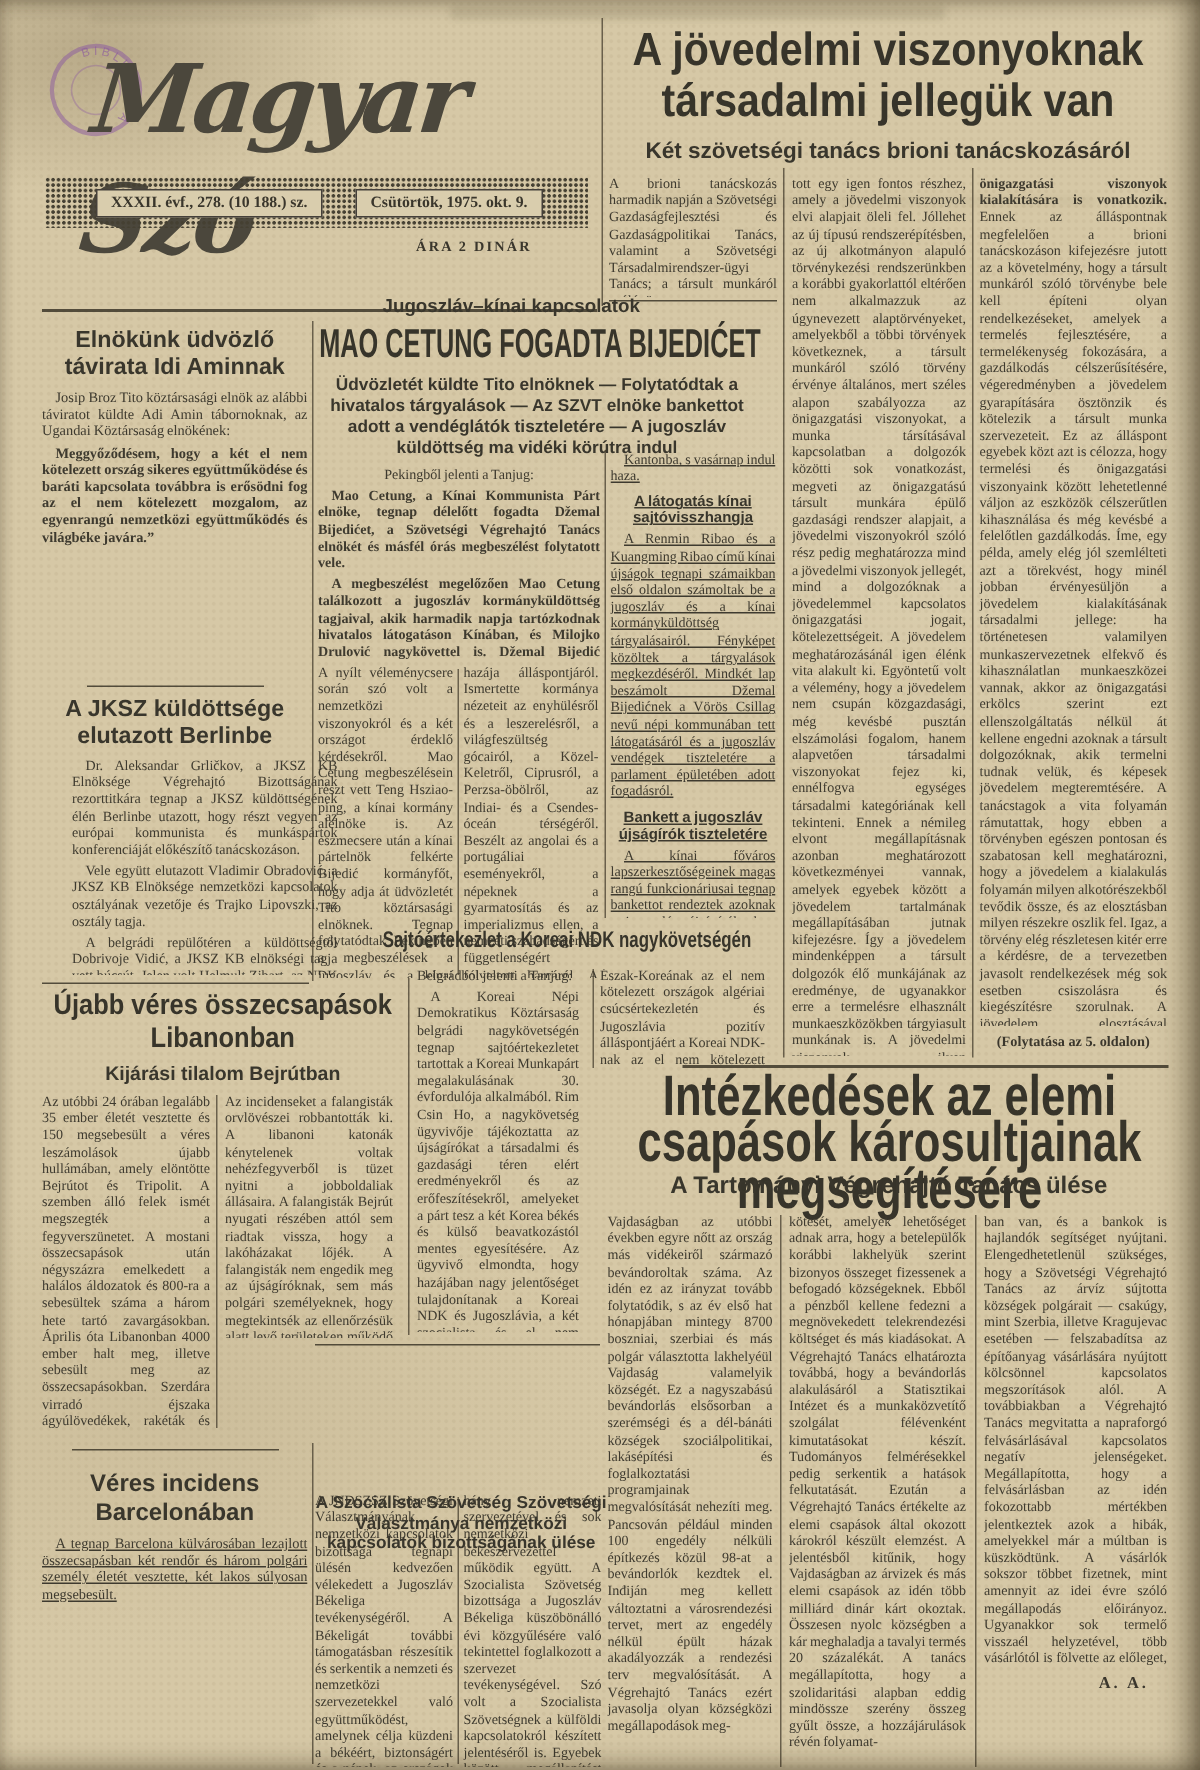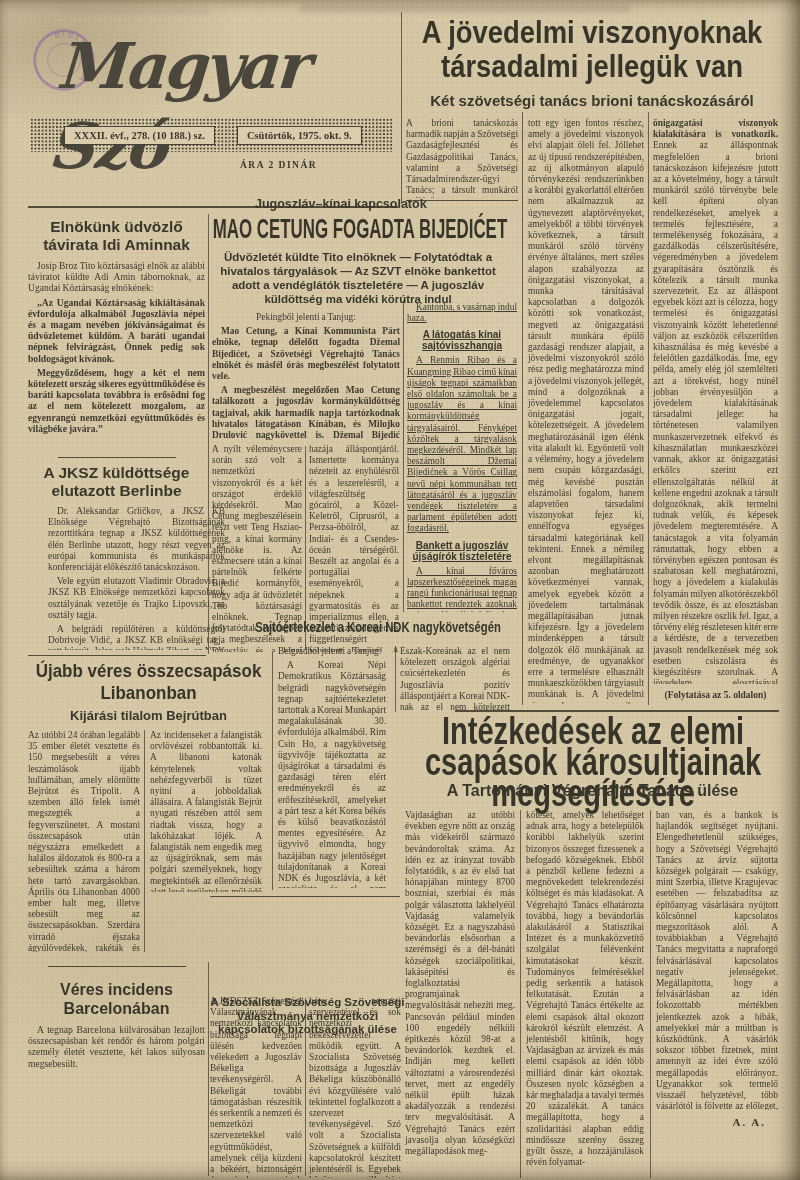--- a/index.html
+++ b/index.html
@@ -60,21 +60,21 @@
     </text>
   </svg>
 
   <div class="abs logo" style="left:58px;top:26px;width:345px;font-size:63px;line-height:80px;">Magyar Szó</div>
 
   <div class="band" style="left:30px;top:118px;width:362px;height:34px;">
     <div class="bandbox" style="margin-left:34px;text-align:right;">XXXII. évf., 278. (10 188.) sz.</div>
     <div class="bandbox" style="margin-left:22px;">Csütörtök, 1975. okt. 9.</div>
   </div>
 
-  <div class="abs" style="left:240px;top:160px;width:152px;text-align:left;font:bold 9.5px 'Liberation Serif',serif;letter-spacing:1.5px;color:#3a362c;">ÁRA 2 DINÁR</div>
+  <div class="abs" style="left:240px;top:160px;width:152px;text-align:center;font:bold 9.5px 'Liberation Serif',serif;letter-spacing:1.5px;color:#3a362c;">ÁRA 2 DINÁR</div>
 
   <div class="hr" style="left:28px;top:206px;width:370px;height:2px;"></div>
   <div class="vr" style="left:401px;top:12px;height:192px;"></div>
 
   <div class="abs hl center" style="left:406px;top:16px;width:372px;font-size:31px;line-height:34px;text-align:center;">
     <div style="width:420px;margin-left:-24px;transform:scaleX(.885);transform-origin:50% 0;">A jövedelmi viszonyoknak társadalmi jellegük van</div>
   </div>
   <div class="abs subhl center" style="left:406px;top:92px;width:372px;font-size:15px;line-height:17px;">Két szövetségi tanács brioni tanácskozásáról</div>
 
   <div class="col" style="left:406px;top:118px;width:112px;height:80px;">A brioni tanácskozás harmadik napján a Szövetségi Gazdaságfejlesztési és Gazdaságpolitikai Tanács, valamint a Szövetségi Társadalmirendszer-ügyi Tanács; a társult munkáról szóló tör-</div>
@@ -87,21 +87,20 @@
     <span>Ennek az álláspontnak megfelelően a brioni tanácskozáson kifejezésre jutott az a követelmény, hogy a társult munkáról szóló törvénybe bele kell építeni olyan rendelkezéseket, amelyek a termelés fejlesztésére, a termelékenység fokozására, a gazdálkodás célszerűsítésére, végeredményben a jövedelem gyarapítására ösztönzik és kötelezik a társult munka szervezeteit. Ez az álláspont egyebek közt azt is célozza, hogy termelési és önigazgatási viszonyaink között lehetetlenné váljon az eszközök célszerűtlen kihasználása és még kevésbé a felelőtlen gazdálkodás. Íme, egy példa, amely elég jól szemlélteti azt a törekvést, hogy minél jobban érvényesüljön a jövedelem kialakításának társadalmi jellege: ha történetesen valamilyen munkaszervezetnek elfekvő és kihasználatlan munkaeszközei vannak, akkor az önigazgatási erkölcs szerint ezt ellenszolgáltatás nélkül át kellene engedni azoknak a társult dolgozóknak, akik termelni tudnak velük, és képesek jövedelem megteremtésére. A tanácstagok a vita folyamán rámutattak, hogy ebben a törvényben egészen pontosan és szabatosan kell meghatározni, hogy a jövedelem a kialakulás folyamán milyen alkotórészekből tevődik össze, és az elosztásban milyen részekre oszlik fel. Igaz, a törvény elég részletesen kitér erre a kérdésre, de a tervezetben javasolt rendelkezések még sok esetben csiszolásra és kiegészítésre szorulnak. A jövedelem elosztásával összefüggésben kifejezésre jutott a már fent említett irányelv, amely a jövedelem társadalmi jellegére helyezi a súlyt.</span>
   </div>
   <div class="abs center" style="left:653px;top:690px;width:125px;font:bold 9.5px 'Liberation Serif',serif;">(Folytatása az 5. oldalon)</div>
 
   <div class="vr" style="left:522px;top:112px;height:593px;"></div>
   <div class="vr" style="left:648px;top:112px;height:593px;"></div>
 
   <div class="abs subhl center" style="left:28px;top:218px;width:177px;font-size:15.5px;line-height:18px;">Elnökünk üdvözlő távirata Idi Aminnak</div>
   <div class="col" style="left:28px;top:260px;width:177px;height:194px;font-size:9.6px;">
     <p>Josip Broz Tito köztársasági elnök az alábbi táviratot küldte Adi Amin tábornoknak, az Ugandai Köztársaság elnökének:</p>
-    <p class="bold">„Az Ugandai Köztársaság kikiáltásának évfordulója alkalmából Jugoszlávia népei és a magam nevében jókívánságaimat és üdvözletemet küldöm. A baráti ugandai népnek felvirágzást, Önnek pedig sok boldogságot kívánok.</p>
     <p class="bold">Meggyőződésem, hogy a két el nem kötelezett ország sikeres együttműködése és baráti kapcsolata továbbra is erősödni fog az el nem kötelezett mozgalom, az egyenrangú nemzetközi együttműködés és világbéke javára.”</p>
   </div>
   <div class="hr" style="left:58px;top:457px;width:118px;height:1px;"></div>
 
   <div class="abs subhl center" style="left:28px;top:464px;width:177px;font-size:15.5px;line-height:18px;">A JKSZ küldöttsége elutazott Berlinbe</div>
   <div class="col" style="left:28px;top:506px;width:177px;height:144px;margin-left:20px;">
     <p>Dr. Aleksandar Grličkov, a JKSZ KB Elnöksége Végrehajtó Bizottságának rezorttitkára tegnap a JKSZ küldöttségének élén Berlinbe utazott, hogy részt vegyen az európai kommunista és munkáspártok konferenciáját előkészítő tanácskozáson.</p>
     <p>Vele együtt elutazott Vladimir Obradović, a JKSZ KB Elnöksége nemzetközi kapcsolatok osztályának vezetője és Trajko Lipovszki, az osztály tagja.</p>
     <p>A belgrádi repülőtéren a küldöttségtől Dobrivoje Vidić, a JKSZ KB elnökségi tagja vett búcsút. Jelen volt Helmult Zibart, az NDK belgrádi nagykövete.</p>
   </div>
@@ -150,21 +149,21 @@
   <div class="abs hl center" style="left:30px;top:660px;width:237px;font-size:19px;line-height:22px;">
     <div style="width:265px;margin-left:-14px;transform:scaleX(.894);transform-origin:50% 0;">Újabb véres összecsapások Libanonban</div>
   </div>
   <div class="abs subhl center" style="left:30px;top:708px;width:237px;font-size:13px;">Kijárási tilalom Bejrútban</div>
   <div class="col" style="left:28px;top:730px;width:112px;height:222px;">Az utóbbi 24 órában legalább 35 ember életét vesztette és 150 megsebesült a véres leszámolások újabb hullámában, amely elöntötte Bejrútot és Tripolit. A szemben álló felek ismét megszegték a fegyverszünetet. A mostani összecsapások után négyszázra emelkedett a halálos áldozatok és 800-ra a sebesültek száma a három hete tartó zavargásokban. Április óta Libanonban 4000 ember halt meg, illetve sebesült meg az összecsapásokban. Szerdára virradó éjszaka ágyúlövedékek, rakéták és gránátok hullottak a bejrúti utcákra. A hatóságok kijárási tilalmat rendeltek el. Az AFP hírügynökség úgy értesült, hogy tegnap délután újabb fegyverszünetet kötöttek.</div>
   <div class="col" style="left:150px;top:730px;width:112px;height:162px;">Az incidenseket a falangisták orvlövészei robbantották ki. A libanoni katonák kénytelenek voltak nehézfegyverből is tüzet nyitni a jobboldaliak állásaira. A falangisták Bejrút nyugati részében attól sem riadtak vissza, hogy a lakóházakat lőjék. A falangisták nem engedik meg az újságíróknak, sem más polgári személyeknek, hogy megtekintsék az ellenőrzésük alatt levő területeken működő gócházakat. Tevékenységük mindjobban aláássa a közel-keleti ország békéjét és biztonságát.</div>
   <div class="vr" style="left:144px;top:730px;height:222px;"></div>
 
   <div class="hr" style="left:48px;top:966px;width:138px;height:1px;"></div>
   <div class="abs subhl center" style="left:28px;top:980px;width:177px;font-size:16px;line-height:19px;">Véres incidens Barcelonában</div>
-  <div class="col" style="left:28px;top:1024px;width:177px;height:152px;font-size:9.6px;">
+  <div class="col" style="left:28px;top:1024px;width:177px;height:152px;font-size:9.6px;text-decoration:underline;">
     <p>A tegnap Barcelona külvárosában lezajlott összecsapásban két rendőr és három polgári személy életét vesztette, két lakos súlyosan megsebesült.</p>
   </div>
   <div class="vr" style="left:208px;top:962px;height:214px;"></div>
 
   <div class="hr" style="left:210px;top:896px;width:190px;height:1px;"></div>
   <div class="abs subhl center" style="left:210px;top:996px;width:195px;font-size:11.5px;line-height:13.5px;">A Szocialista Szövetség Szövetségi Választmánya nemzetközi kapcsolatok bizottságának ülése</div>
   <div class="col" style="left:210px;top:996px;width:92px;height:182px;">A JNDSZSZ Szövetségi Választmányának nemzetközi kapcsolatok bizottsága tegnapi ülésén kedvezően vélekedett a Jugoszláv Békeliga tevékenységéről. A Békeligát további támogatásban részesítik és serkentik a nemzeti és nemzetközi szervezetekkel való együttműködést, amelynek célja küzdeni a békéért, biztonságért és a népek, az országok közti egyenrangú együttműködésért. A bizottság ülésén, amelyen Aleksandar Bakočević elnökölt, közölték, hogy a Jugoszláv Békeliga mintegy száz-egyné-</div>
   <div class="col" style="left:309px;top:996px;width:92px;height:182px;">hány nemzeti szervezetével és sok nemzetközi békeszervezettel működik együtt. A Szocialista Szövetség bizottsága a Jugoszláv Békeliga küszöbönálló évi közgyűlésére való tekintettel foglalkozott a szervezet tevékenységével. Szó volt a Szocialista Szövetségnek a külföldi kapcsolatokról készített jelentéséről is. Egyebek között megállapítást nyert, hogy a JDNSZSZ küldöttségének ez évi májusi kubai, mexikói és kolumbiai látogatása jelentős hozzájárulás az említett országokkal való együttműködés fejlesztéséhez.</div>
   <div class="vr" style="left:305px;top:998px;height:178px;"></div>
 

